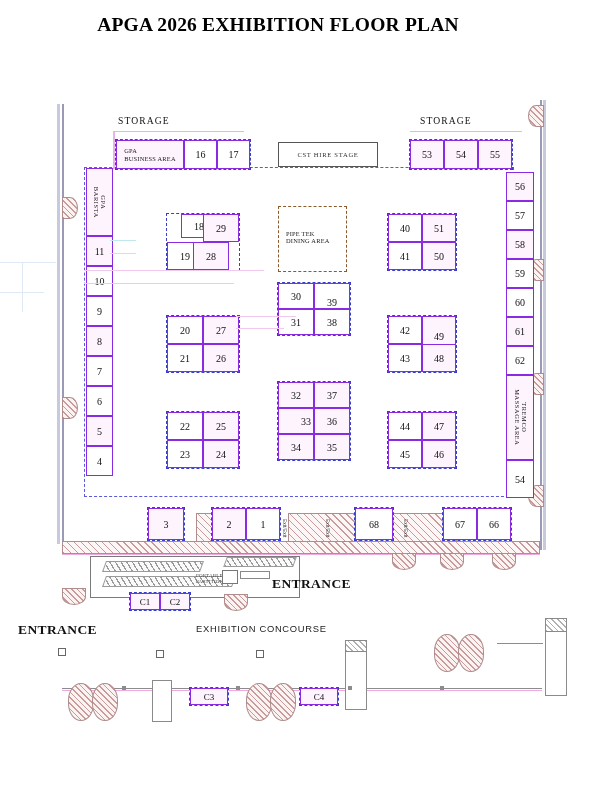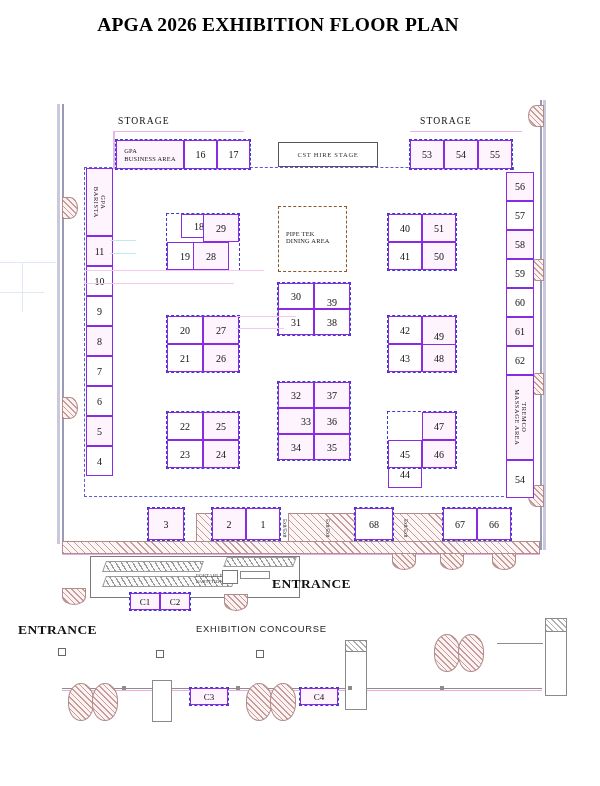--- a/index.html
+++ b/index.html
@@ -310,21 +310,21 @@
       <span>49</span>
     </div>
   <div class="stand" style="left:388px;top:344px;width:34px;height:28px;">
       <span>43</span>
     </div>
   <div class="stand tint" style="left:422px;top:344px;width:34px;height:28px;">
       <span>48</span>
     </div>
   <div class="outline" style="left:387px;top:315px;width:70px;height:58px;"></div>
 
-  <div class="stand" style="left:388px;top:412px;width:34px;height:28px;margin-top:48px;">
+  <div class="stand" style="left:388px;top:412px;width:34px;height:28px;">
       <span>44</span>
     </div>
   <div class="stand tint" style="left:422px;top:412px;width:34px;height:28px;">
       <span>47</span>
     </div>
   <div class="stand" style="left:388px;top:440px;width:34px;height:28px;">
       <span>45</span>
     </div>
   <div class="stand tint" style="left:422px;top:440px;width:34px;height:28px;">
       <span>46</span>

